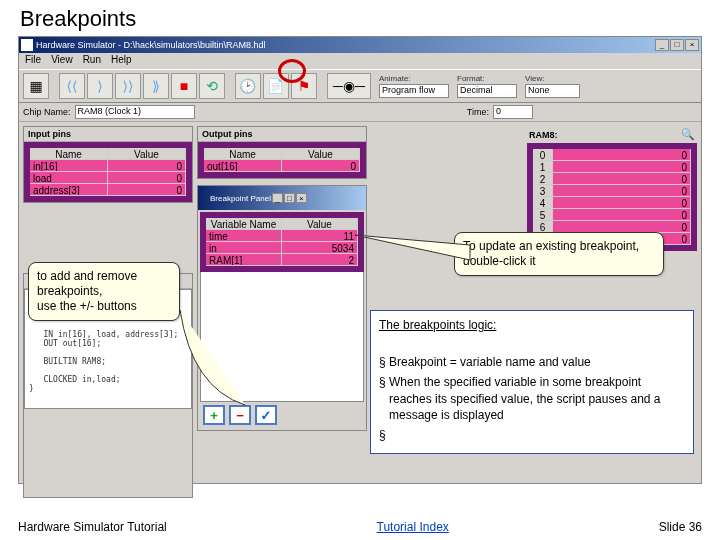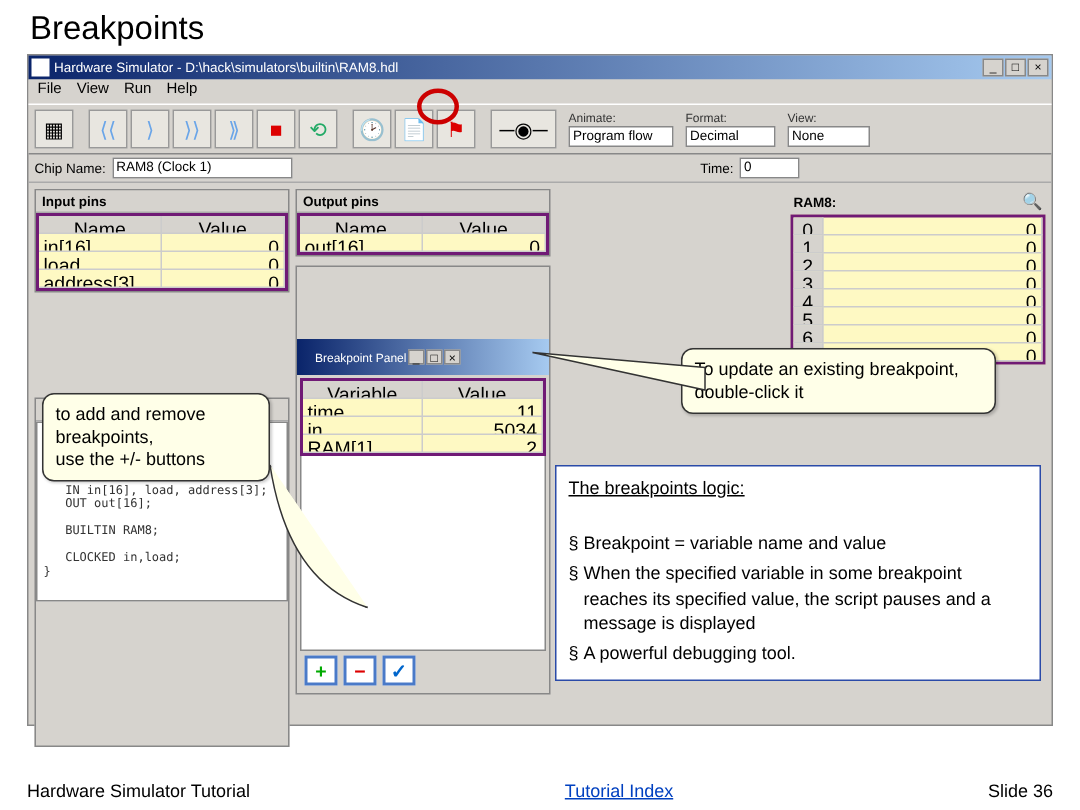--- a/index.html
+++ b/index.html
@@ -14,32 +14,32 @@
   .toolbar { background: #d6d3ce; height: 34px; border-top: 1px solid #fff; border-bottom: 1px solid #888; display: flex; align-items: center; padding: 0 4px; gap: 2px; }
   .tbtn { width: 26px; height: 26px; border: 1px solid #999; background: #e8e6e0; display: flex; align-items: center; justify-content: center; font-size: 14px; }
   .tsep { width: 6px; }
   .tfield { display: flex; flex-direction: column; font-size: 8px; margin-left: 6px; }
   .tfield .lbl { color: #333; margin-bottom: 1px; }
   .tfield .val { background: #fff; border: 1px solid #888; height: 14px; width: 70px; padding: 0 2px; font-size: 9px; }
   .body { display: flex; padding: 4px; gap: 4px; height: calc(100% - 66px); }
   .col { display: flex; flex-direction: column; gap: 0; }
   .panel { background: #d6d3ce; border: 1px solid #888; }
   .panel-hdr { background: #d6d3ce; font-size: 9px; font-weight: bold; padding: 2px 4px; border-bottom: 1px solid #aaa; }
-  .tbl { background: #fef9c3; border: 2px solid #701a75; width: 100%; font-size: 13px; }
+  .tbl { background: #ec4899; border: 6px solid #701a75; width: 100%; font-size: 10px; }
   .tbl .tr { display: flex; }
   .tbl .th, .tbl .td { flex: 1; border-right: 1px solid #ccc; border-bottom: 1px solid #ccc; padding: 1px 3px; height: 12px; overflow: hidden; }
   .tbl .th { background: #d6d3ce; font-weight: normal; text-align: center; }
   .tbl .td { text-align: right; }
   .tbl .tdl { text-align: left; }
   .chip-row { display: flex; align-items: center; gap: 4px; font-size: 9px; padding: 2px 4px; }
   .chip-row .inp { background: #fff; border: 1px solid #888; height: 14px; width: 120px; padding: 0 2px; }
   .ram-panel { width: 170px; }
   .ram-tbl .td:first-child { width: 20px; flex: 0 0 20px; background: #d6d3ce; text-align: center; }
   .bp-panel { position: relative; }
-  .bp-titlebar { background: linear-gradient(to right, #0a246a, #a6caf0); height: 14px; color: #fff; font-size: 8px; display: flex; align-items: center; padding: 12px 2px; margin-top: 48px; }
+  .bp-titlebar { background: linear-gradient(to right, #0a246a, #a6caf0); height: 14px; color: #fff; font-size: 8px; display: flex; align-items: center; padding: 12px 2px; }
   .bp-body { padding: 2px; }
   .bp-buttons { display: flex; gap: 4px; padding: 3px; justify-content: flex-start; }
   .bp-btn { width: 22px; height: 20px; border: 2px solid #4a7ac8; background: #fff; display: flex; align-items: center; justify-content: center; font-size: 13px; font-weight: bold; }
   .callout { position: absolute; background: #ffffe8; border: 1px solid #333; border-radius: 8px; padding: 6px 8px; font-size: 12px; line-height: 1.25; box-shadow: 1px 1px 2px rgba(0,0,0,0.2); }
   .callout-left { left: 28px; top: 262px; width: 152px; }
   .callout-right { right: 56px; top: 232px; width: 210px; }
   .logic-box { position: absolute; right: 26px; top: 310px; width: 324px; background: #fff; border: 1px solid #2a4aa8; padding: 6px 8px; font-size: 12px; line-height: 1.35; }
   .logic-box .hd { text-decoration: underline; margin-bottom: 21px; }
   .logic-box .bul { display: flex; margin-bottom: 4px; }
   .logic-box .bul .bm { width: 10px; flex: 0 0 10px; }
@@ -265,21 +265,20 @@
   <div class="bul">
       <div class="bm">§</div>
       <div>Breakpoint = variable name and value</div>
     </div>
   <div class="bul">
       <div class="bm">§</div>
       <div>When the specified variable in some breakpoint reaches its specified value, the script pauses and a message is displayed</div>
     </div>
   <div class="bul">
       <div class="bm">§</div>
-      <div>A powerful debugging tool.</div>
     </div>
 </div>
 
 <div class="footer">
   <span>Hardware Simulator Tutorial</span>
   <span class="idx">Tutorial Index</span>
   <span>Slide 36</span>
 </div>
 
 </body></html>

